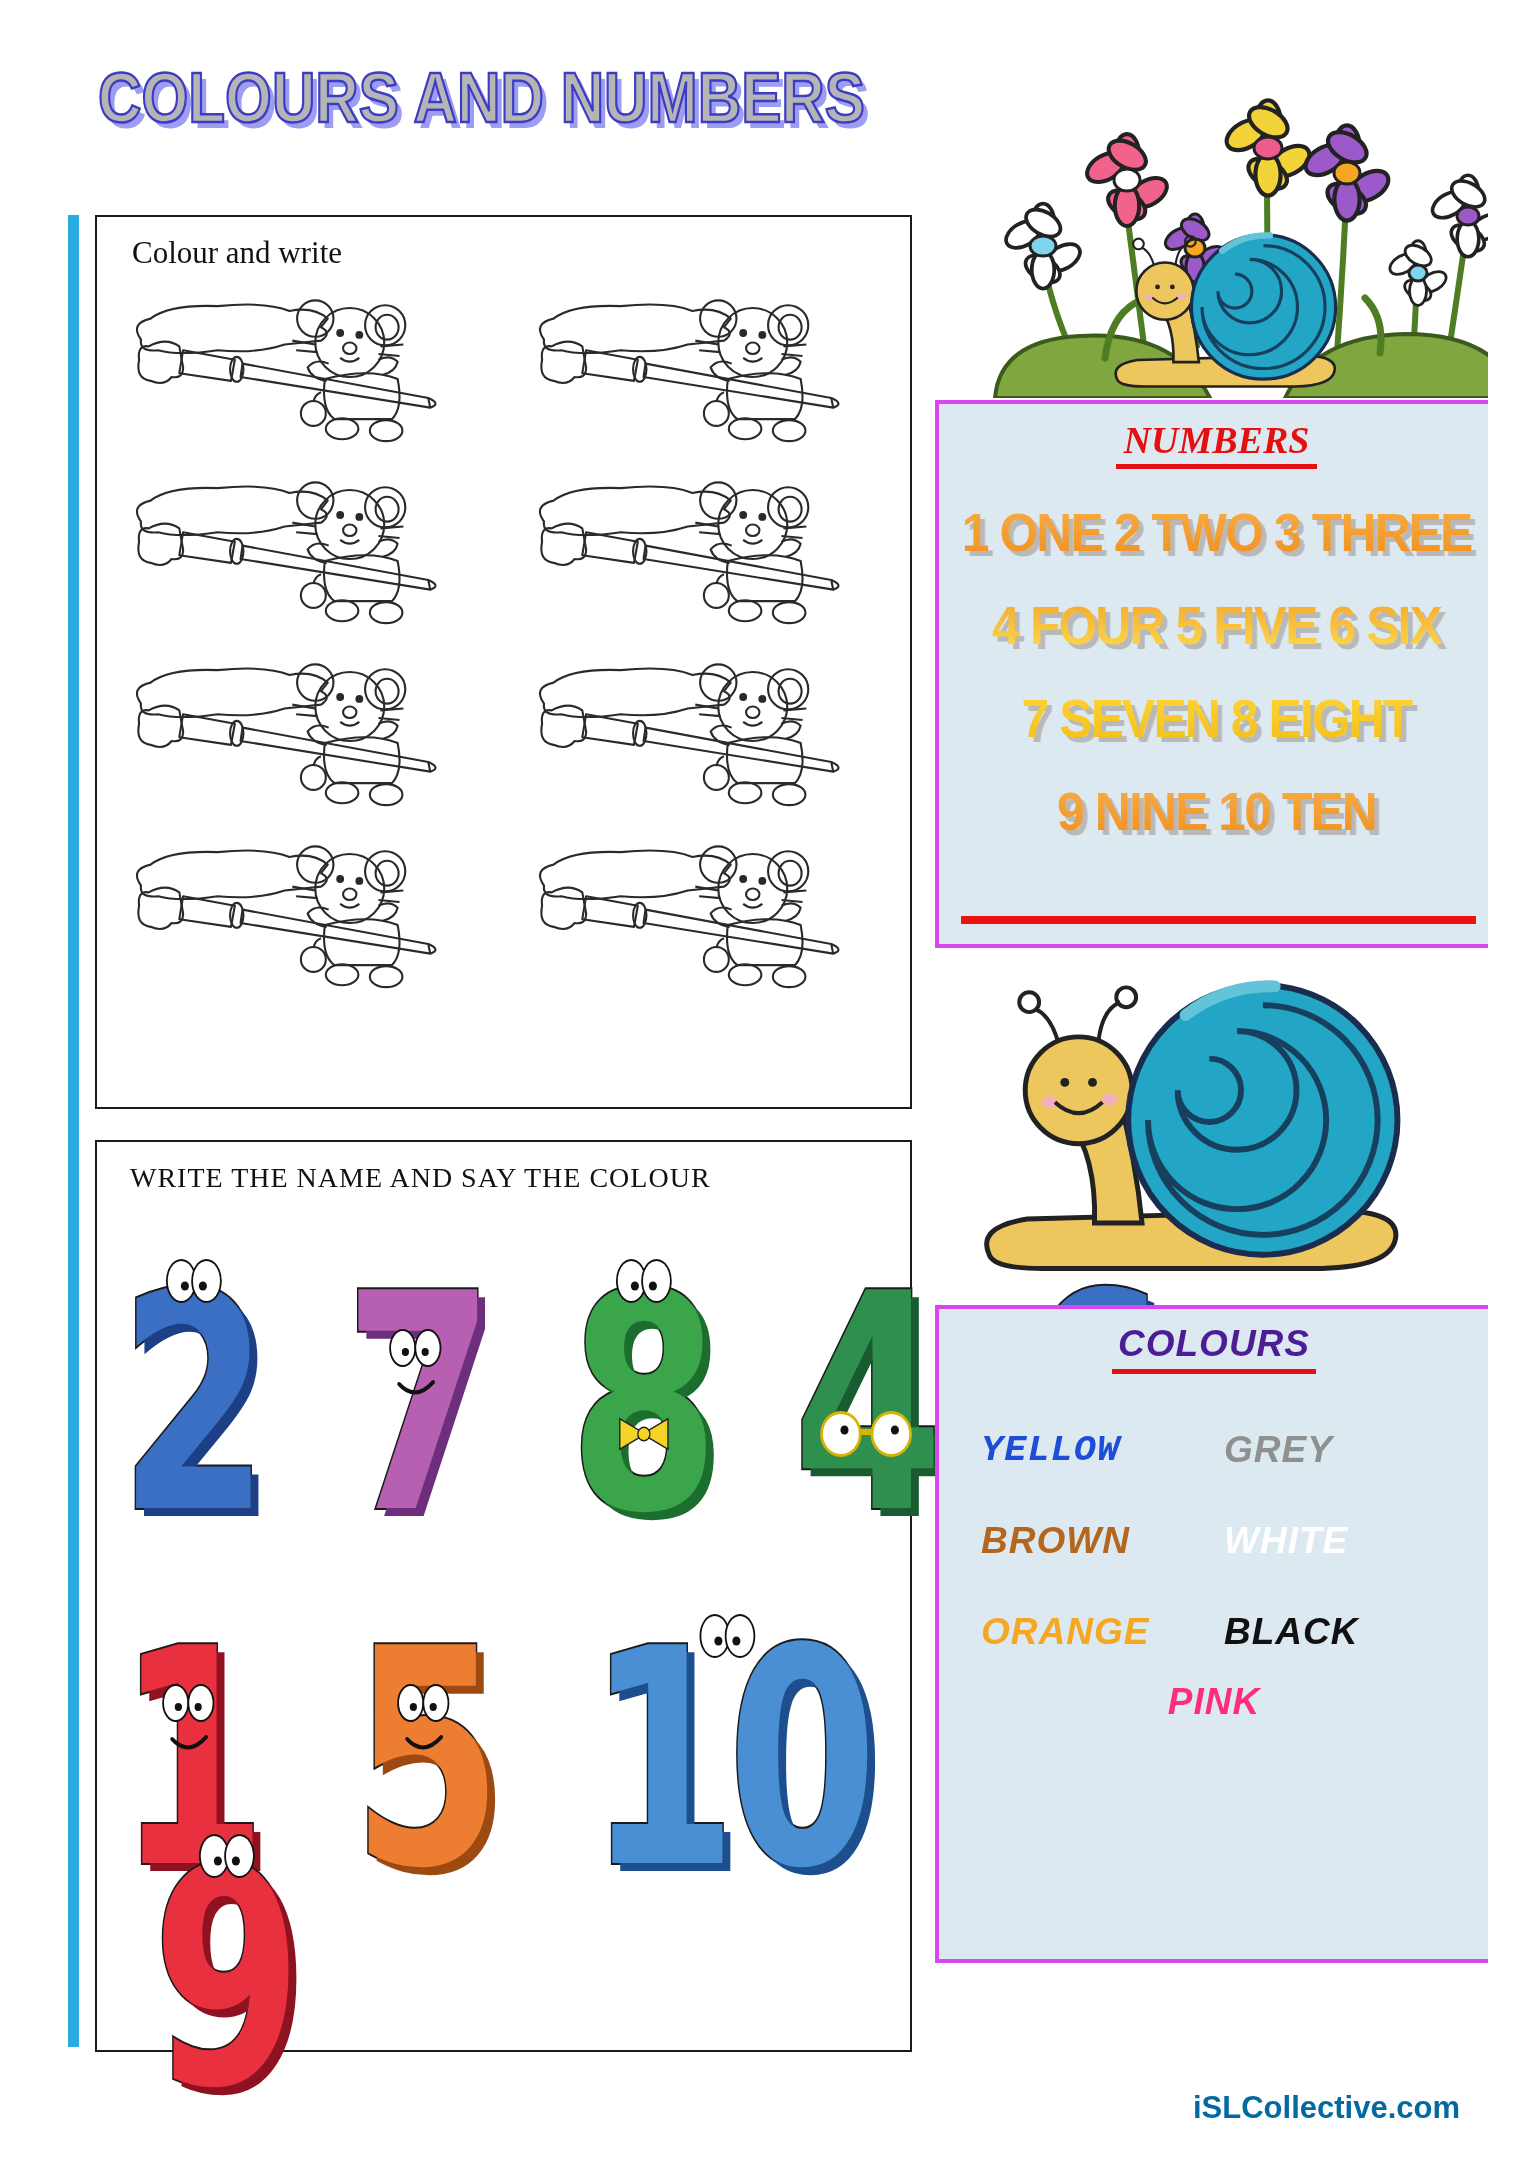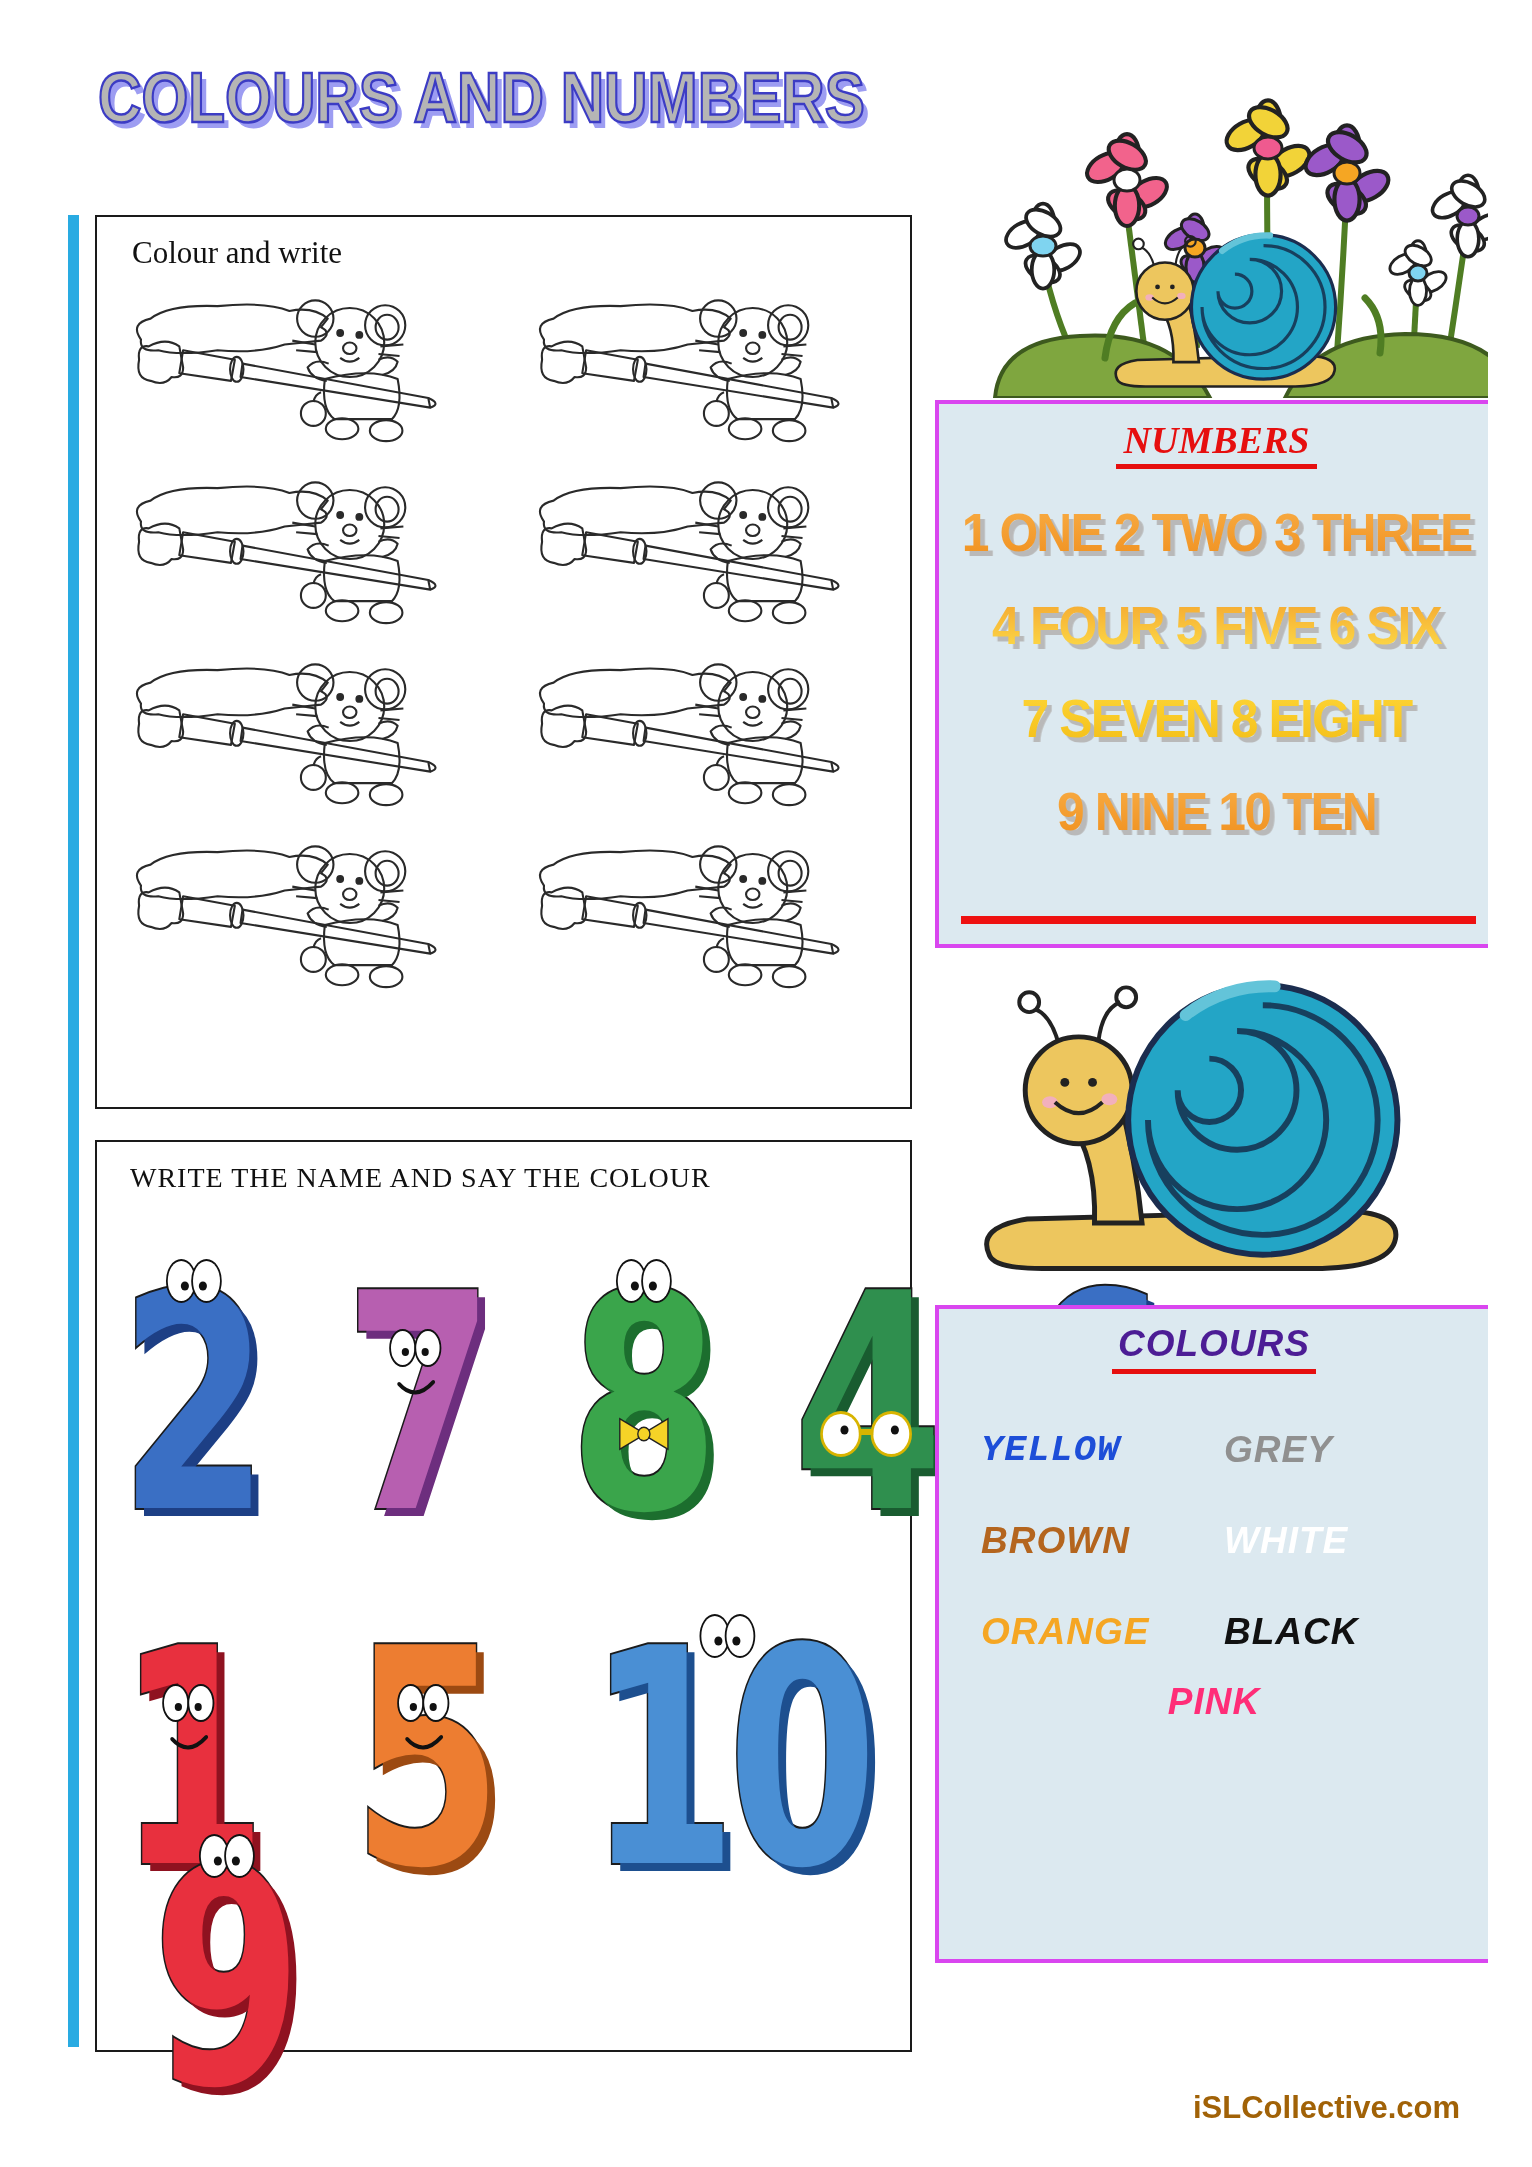--- a/index.html
+++ b/index.html
@@ -81,21 +81,21 @@
   .acc-mid{top:120px;}
   .acc-face{top:38px;}
   .acc-bow{top:128px;}
 
   
   #top-clipart{position:absolute;left:985px;top:68px;width:540px;height:330px;}
   #mid-snail{position:absolute;left:948px;top:952px;width:495px;height:340px;}
 
   
   .watermark{position:absolute;right:28px;top:2090px;
-    font-family:"Liberation Sans",sans-serif;font-size:31px;font-weight:bold;color:#a16207;}
+    font-family:"Liberation Sans",sans-serif;font-size:31px;font-weight:bold;color:#0369a1;}
 </style>
 </head>
 <body>
 
 <svg width="0" height="0" style="position:absolute" aria-hidden="true">
   <defs>
     <g id="daisy-petals" stroke="#222" stroke-width="3">
       <ellipse cx="0" cy="-19" rx="9" ry="15"></ellipse>
       <ellipse cx="16" cy="-9" rx="9" ry="15" transform="rotate(60)"></ellipse>
       <ellipse cx="16" cy="-9" rx="9" ry="15" transform="rotate(120)"></ellipse>

